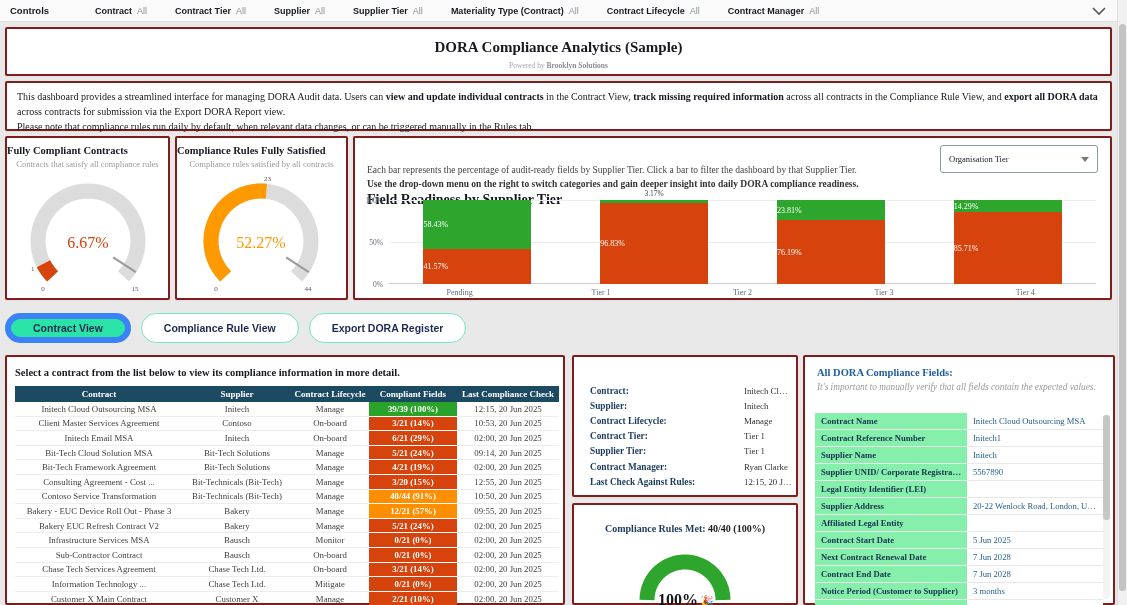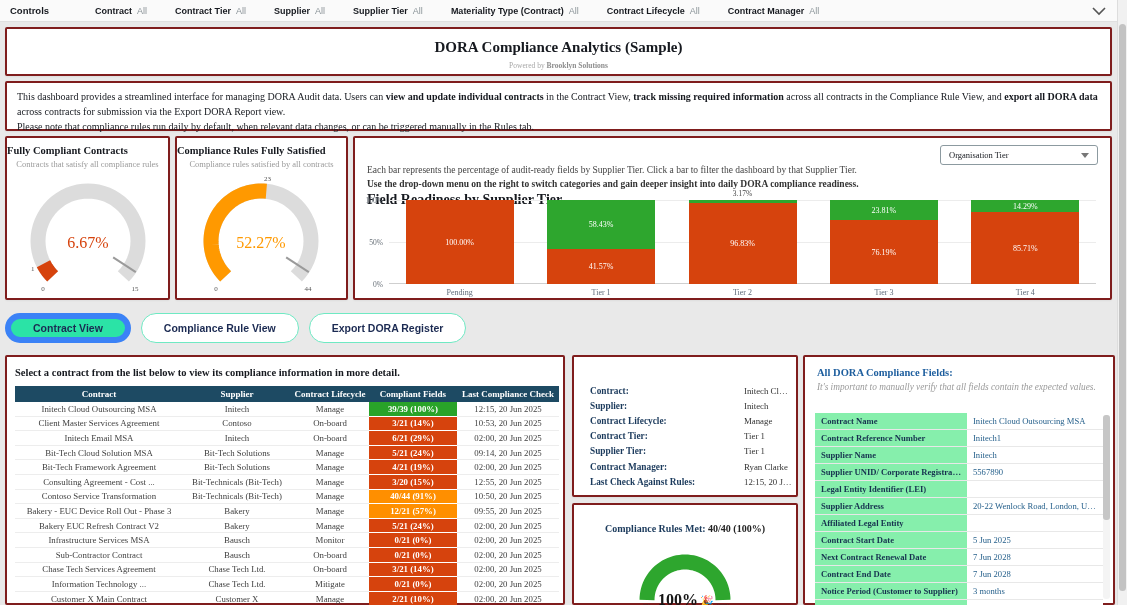--- a/index.html
+++ b/index.html
@@ -30,31 +30,31 @@
   .gauge-sub{font-size:8.5px;color:#9a9a9a;text-align:center;margin-top:3px;}
   #gauge1-panel{left:5px;top:136px;width:165px;height:164px;}
   #gauge2-panel{left:175px;top:136px;width:173px;height:164px;}
   .gauge-svg{display:block;margin:0 auto;}
 
   
   #chart-panel{left:353px;top:136px;width:759px;height:164px;}
   #chart-title{position:absolute;left:12px;top:9px;font-size:14px;font-weight:bold;margin-top:45px;}
   #chart-sub1{position:absolute;left:12px;top:27px;font-size:9.5px;color:#444;}
   #chart-sub2{position:absolute;left:12px;top:41px;font-size:9.5px;font-weight:bold;color:#333;}
-  #category-dropdown{position:absolute;right:12px;top:7px;width:158px;height:20px;border:1px solid #8c9aa0;
+  #category-dropdown{position:absolute;right:12px;top:7px;width:158px;height:28px;border:1px solid #8c9aa0;
     border-radius:3px;background:#fff;display:flex;align-items:center;justify-content:space-between;
     padding:0 8px;font-size:8.5px;box-sizing:border-box;cursor:pointer;}
   .dd-caret{width:0;height:0;border-left:4px solid transparent;border-right:4px solid transparent;border-top:5px solid #777;}
   #plot-wrap{position:absolute;left:34px;right:14px;top:62px;height:84px;}
   .gridline{position:absolute;left:0;right:0;height:1px;background:#ececec;}
   .gridline.axis{background:#cfcfcf;}
   #bars{position:absolute;left:0;right:0;top:0;bottom:0;display:flex;}
   .bar-col{flex:1;position:relative;height:100%;}
   .bar-stack{position:absolute;left:50%;transform:translateX(-50%);width:108px;height:100%;bottom:0;}
-  .seg{position:absolute;left:0;right:0;display:flex;align-items:center;justify-content:center;}
+  .seg{position:absolute;left:0;right:0;display:flex;align-items:center;}
   .seg .seg-label{font-size:8px;color:#fff;}
   .seg.red{background:#D6430D;}
   .seg.green{background:#2EA62E;}
   .outside-label{position:absolute;bottom:calc(100% + 2px);width:100%;text-align:center;font-size:7.5px;color:#444;}
   #ylabels{position:absolute;left:4px;top:62px;width:26px;height:84px;font-size:7.5px;color:#687078;text-align:right;}
   .ylab{position:absolute;right:2px;}
   #cats{position:absolute;left:34px;right:14px;top:150px;display:flex;font-size:8px;color:#5f6b7a;}
   .cat{flex:1;text-align:center;}
 
   
@@ -175,27 +175,20 @@
   <div id="ylabels">
       <div class="ylab" style="top: -4px;">100%</div>
       <div class="ylab" style="top: 38px;">50%</div>
       <div class="ylab" style="top: 80px;">0%</div>
     </div>
   <div id="plot-wrap">
     <div class="gridline" style="top:0"></div>
     <div class="gridline" style="top:42px"></div>
     <div class="gridline axis" style="bottom:0"></div>
     <div id="bars">
-        <div class="bar-col">
-          <div class="bar-stack">
-            <div class="seg red" style="bottom: 0px; height: 100%;">
-              <span class="seg-label">100.00%</span>
-            </div>
-          </div>
-        </div>
         <div class="bar-col">
           <div class="bar-stack">
             <div class="seg red" style="bottom: 0px; height: 41.57%;">
               <span class="seg-label">41.57%</span>
             </div>
             <div class="seg green" style="bottom: 41.57%; height: 58.43%;">
               <span class="seg-label">58.43%</span>
             </div>
           </div>
         </div>

